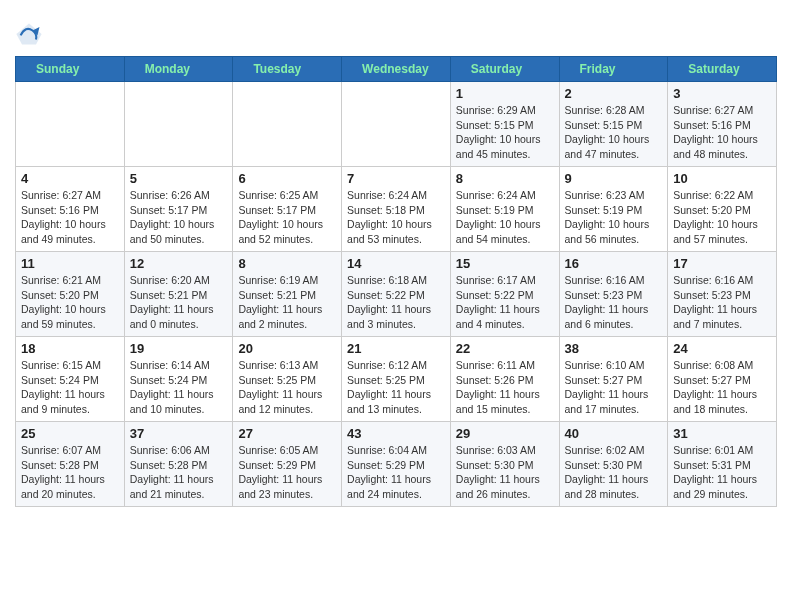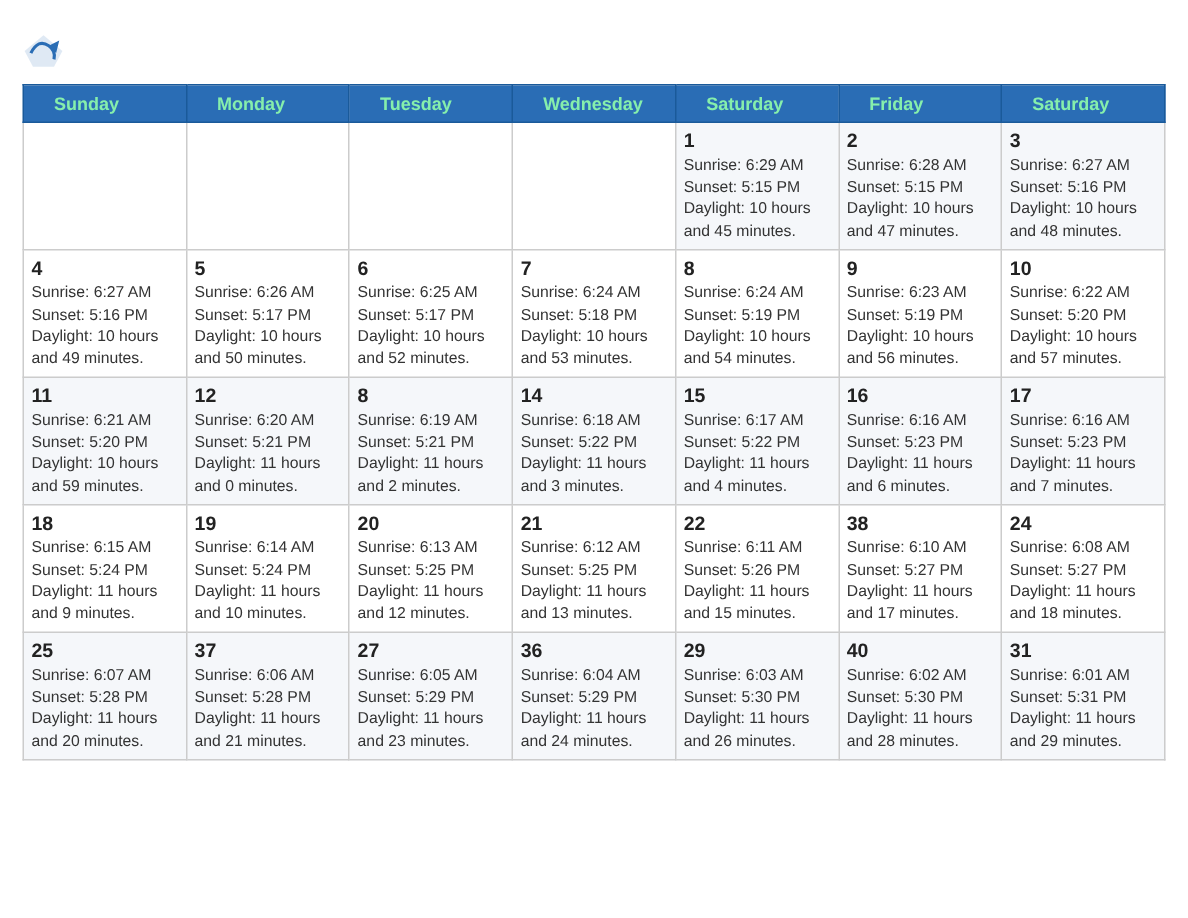--- a/index.html
+++ b/index.html
@@ -242,21 +242,21 @@
         </td>
         <td>
           <span class="day-number">37</span>
           <div class="day-info">Sunrise: 6:06 AM<br>Sunset: 5:28 PM<br>Daylight: 11 hours<br>and 21 minutes.</div>
         </td>
         <td>
           <span class="day-number">27</span>
           <div class="day-info">Sunrise: 6:05 AM<br>Sunset: 5:29 PM<br>Daylight: 11 hours<br>and 23 minutes.</div>
         </td>
         <td>
-          <span class="day-number">36</span>
+          <span class="day-number">43</span>
           <div class="day-info">Sunrise: 6:04 AM<br>Sunset: 5:29 PM<br>Daylight: 11 hours<br>and 24 minutes.</div>
         </td>
         <td>
           <span class="day-number">29</span>
           <div class="day-info">Sunrise: 6:03 AM<br>Sunset: 5:30 PM<br>Daylight: 11 hours<br>and 26 minutes.</div>
         </td>
         <td>
           <span class="day-number">40</span>
           <div class="day-info">Sunrise: 6:02 AM<br>Sunset: 5:30 PM<br>Daylight: 11 hours<br>and 28 minutes.</div>
         </td>

